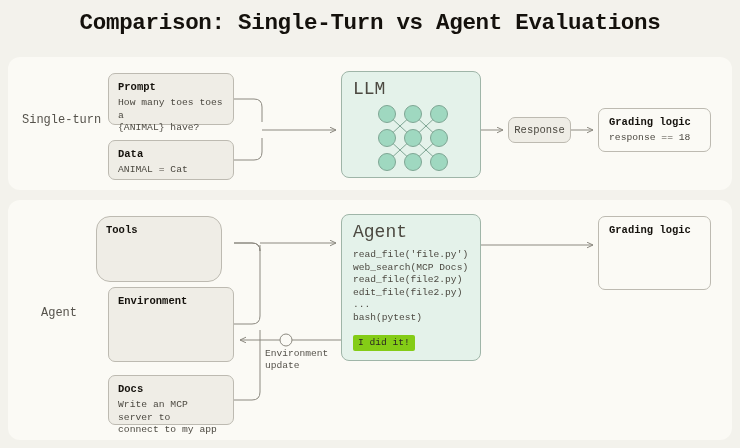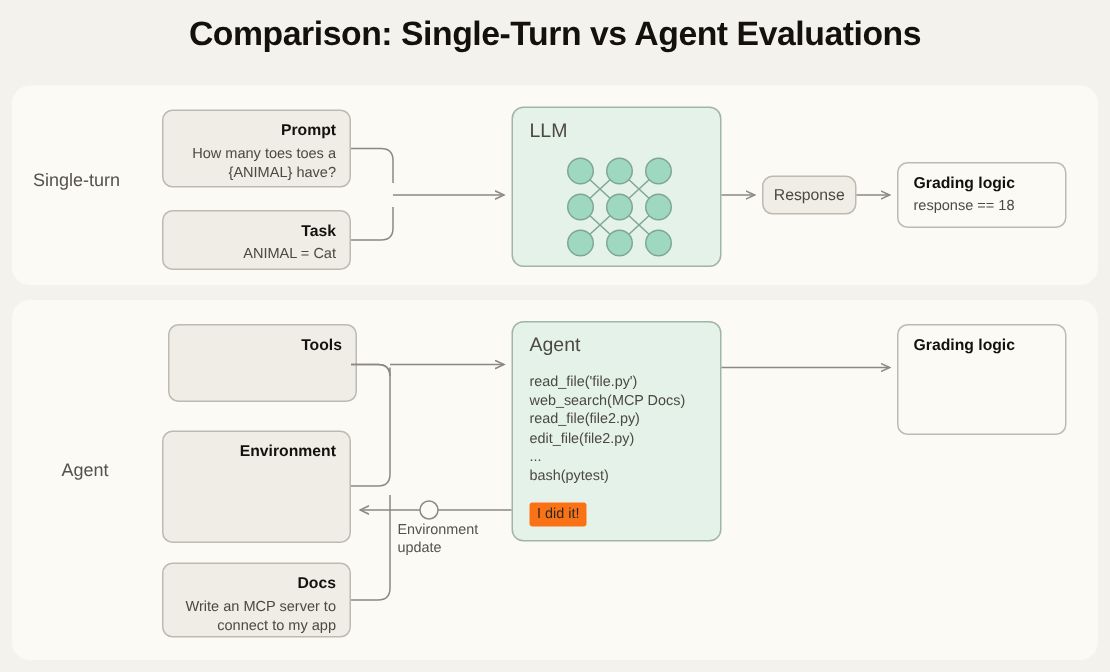--- a/index.html
+++ b/index.html
@@ -2,21 +2,21 @@
 <html><head>
 <meta charset="utf-8">
 <style>
   * { box-sizing: border-box; margin: 0; padding: 0; }
   html, body {
     width: 740px; height: 448px;
     background: #F3F2EC;
     font-family: "Liberation Sans", sans-serif;
     overflow: hidden;
   }
-  .page { position: relative; width: 740px; height: 448px; }
+  .page { position: relative; width: 740px; height: 448px; font-family: Liberation Mono, monospace; }
 
   .title {
     position: absolute; top: 10px; left: 0; width: 740px;
     text-align: center;
     font-size: 22.5px; font-weight: bold; color: #14110C;
     letter-spacing: -0.3px;
   }
 
   .panel {
     position: absolute; left: 8px; width: 724px;
@@ -34,21 +34,20 @@
   #label-single { left: 22px; top: 113px; }
   #label-agent  { left: 41px; top: 306px; }
 
   
   .card {
     position: absolute;
     background: #EFEDE6;
     border: 1px solid #BDBAB1;
     border-radius: 7px;
     padding: 7px 9px 8px 9px;
-    text-align: right;
   }
   .card-title {
     font-size: 10.5px; font-weight: bold; color: #14110C;
     margin-bottom: 4px; white-space: nowrap;
   }
   .card-body {
     font-size: 9.7px; color: #4C4941; line-height: 12.6px;
     white-space: pre-line;
   }
 
@@ -71,45 +70,45 @@
 
   
   .teal-box {
     position: absolute;
     background: #E4F2EA;
     border: 1px solid #9FB5A8;
     border-radius: 8px;
   }
   .teal-title {
     position: absolute; left: 11px; top: 7px;
-    font-size: 13px; color: #4C4941;
+    font-size: 18px; color: #4C4941;
   }
 
   
   #card-prompt { left: 108px; top: 73px;  width: 126px; height: 52px; }
   #card-data   { left: 108px; top: 140px; width: 126px; height: 40px; }
   #box-llm     { left: 341px; top: 71px;  width: 140px; height: 107px; }
   #card-response { left: 508px; top: 117px; width: 63px; height: 26px; }
   #card-grading-1 { left: 598px; top: 108px; width: 113px; height: 44px; }
 
   
-  #card-tools   { left: 112px; top: 216px; width: 126px; height: 52px; }
+  #card-tools   { left: 96px; top: 216px; width: 126px; height: 66px; border-radius: 14px; }
   #card-env     { left: 108px; top: 287px; width: 126px; height: 75px; }
   #card-task    { left: 108px; top: 375px; width: 126px; height: 50px; }
   #box-agent    { left: 341px; top: 214px; width: 140px; height: 147px; }
   #card-grading-2 { left: 598px; top: 216px; width: 113px; height: 74px; }
 
   .agent-trace {
     position: absolute; left: 11px; top: 34px;
     font-size: 9.6px; color: #4C4941; line-height: 12.6px;
     white-space: pre-line;
   }
   .badge {
     position: absolute; left: 11px; top: 120px;
-    background: #f97316; color: #2B2722;
+    background: #84cc16; color: #2B2722;
     font-size: 9.6px; padding: 2px 5px 3px 5px;
     border-radius: 2px;
   }
 
   .nn { position: absolute; left: 34px; top: 31px; }
 
   .conn { position: absolute; left: 0; top: 0; width: 740px; height: 448px;
           pointer-events: none; }
 
   .env-update-label {
@@ -128,21 +127,21 @@
   <div class="panel" id="panel-single"></div>
   <div class="row-label" id="label-single">Single-turn</div>
 
   <div class="card" id="card-prompt">
     <div class="card-title">Prompt</div>
     <div class="card-body">How many toes toes a
 {ANIMAL} have?</div>
   </div>
 
   <div class="card" id="card-data">
-    <div class="card-title">Task</div>
+    <div class="card-title">Data</div>
     <div class="card-body">ANIMAL = Cat</div>
   </div>
 
   <div class="teal-box" id="box-llm">
     <div class="teal-title">LLM</div>
     <svg class="nn" width="74" height="70" viewBox="0 0 74 70">
       <g stroke="#7FA694" stroke-width="1" fill="none">
         <line x1="11" y1="11" x2="37" y2="35"></line>
         <line x1="37" y1="11" x2="11" y2="35"></line>
         <line x1="37" y1="11" x2="63" y2="35"></line>

